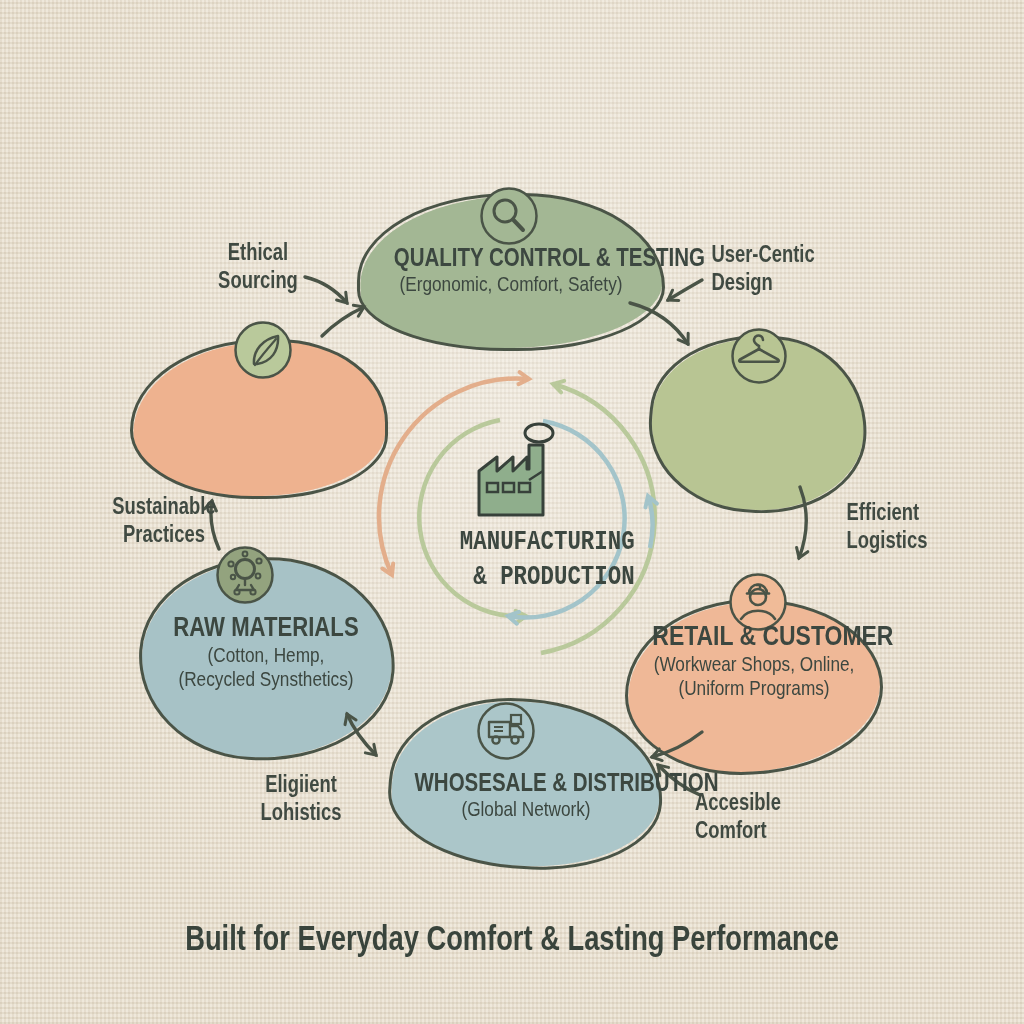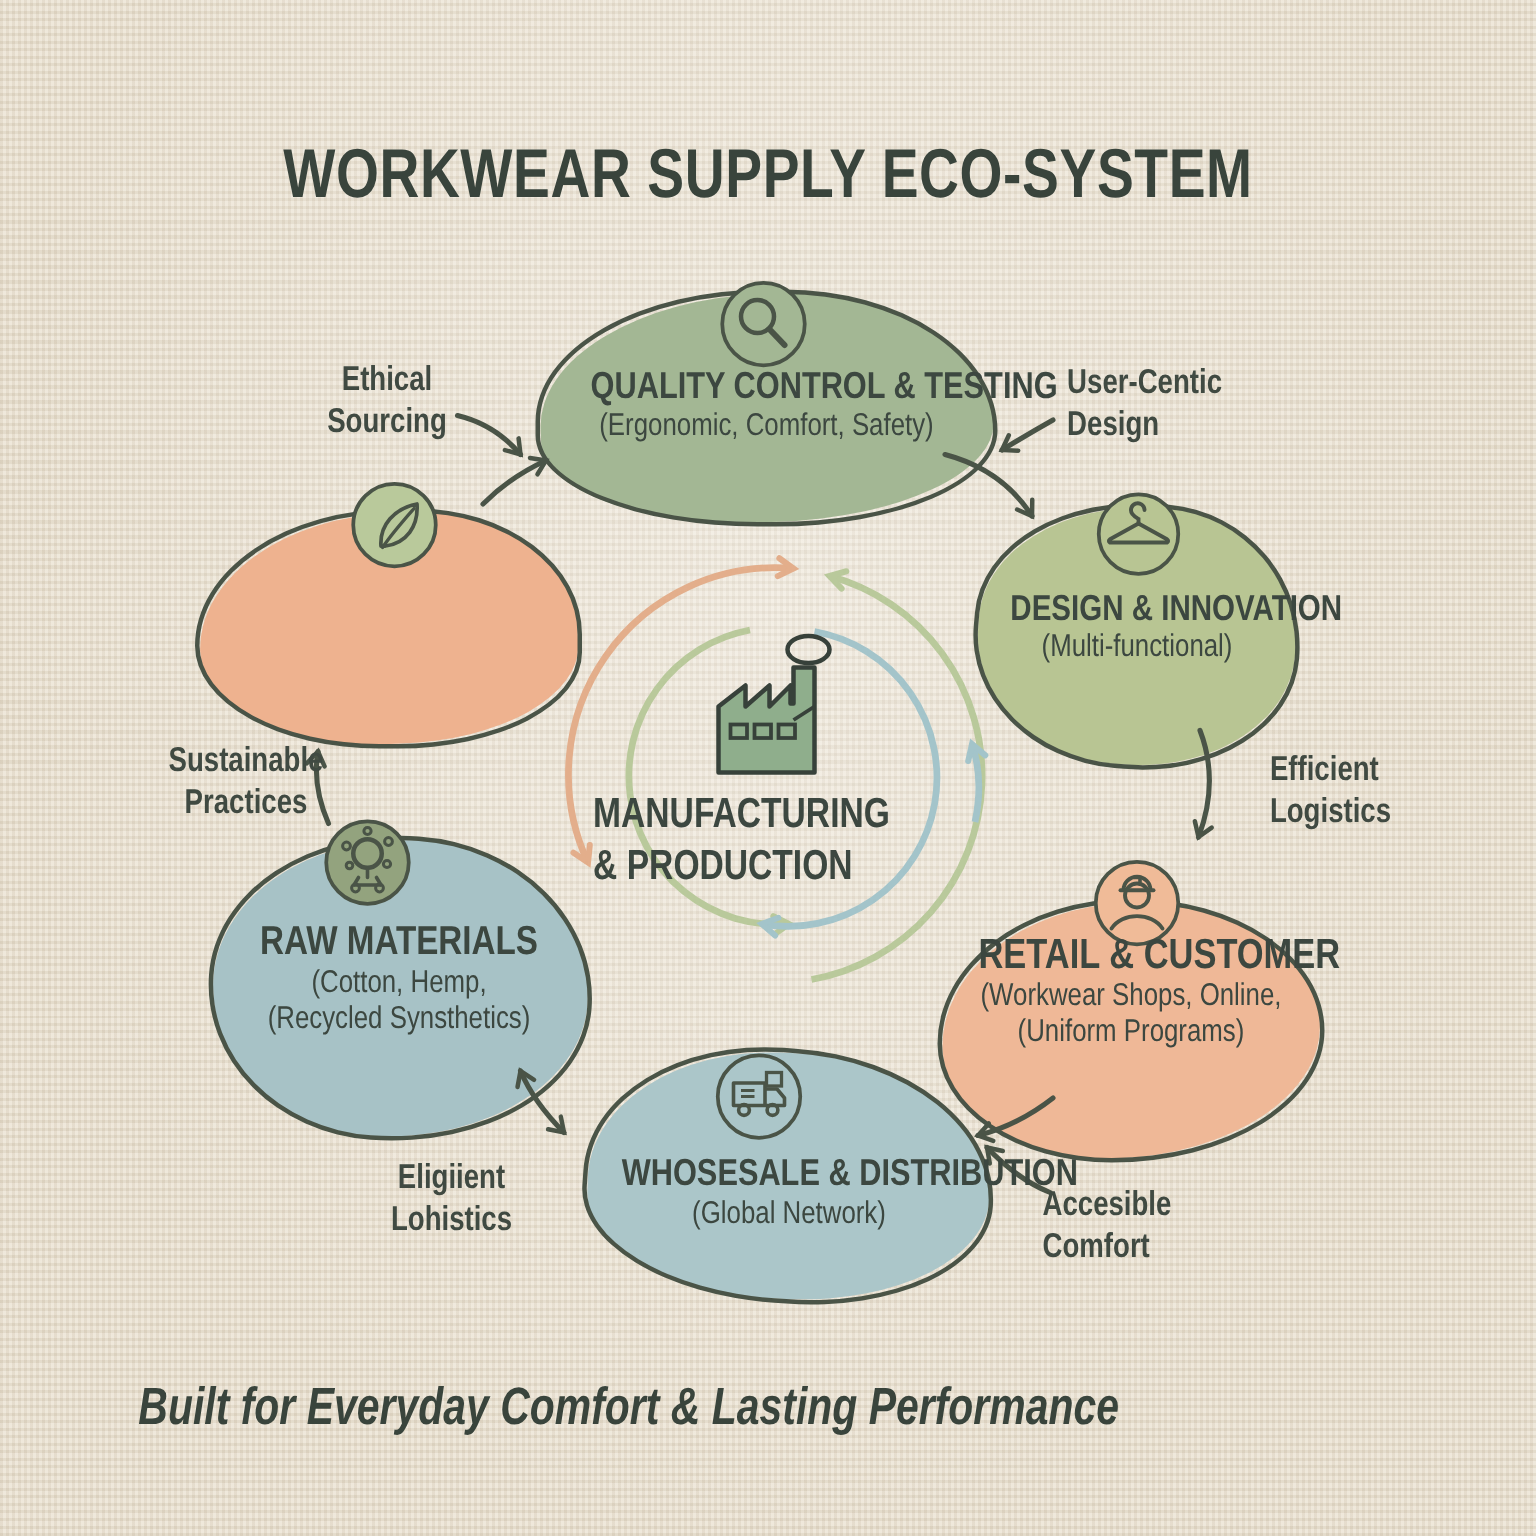--- a/index.html
+++ b/index.html
@@ -29,29 +29,29 @@
   .b-wholesale{left:392px;top:702px;width:268px;height:164px;border-radius:48% 52% 50% 50% / 55% 58% 45% 42%;transform:rotate(2deg);}
   .b-raw{left:142px;top:560px;width:250px;height:198px;border-radius:52% 48% 55% 45% / 50% 52% 48% 50%;transform:rotate(2deg);}
   .b-recycled{left:133px;top:342px;width:252px;height:154px;border-radius:55% 45% 50% 50% / 60% 55% 42% 45%;transform:rotate(-2deg);}
   .node-text{position:absolute;z-index:5;text-align:center;line-height:1.14;}
   .nt-title{font-weight:bold;}
   .nt-sub{font-weight:normal;}
   .nt-title.cond,.nt-sub.cond{display:block;transform:scaleX(.82);}
   .icon{position:absolute;z-index:3;}
   .rings,.arrows{position:absolute;left:0;top:0;z-index:1;pointer-events:none;}
   .arrows{z-index:4;}
-  .center-text{position:absolute;left:368px;top:524px;width:274px;z-index:5;text-align:left;line-height:1.25;}
+  .center-text{position:absolute;left:388px;top:524px;width:274px;z-index:5;text-align:right;line-height:1.25;font-family:Liberation Mono, monospace;}
   .center-text div{font-size:28px;font-weight:bold;display:block;transform:scaleX(.8);}
   .side-label{
     position:absolute;z-index:5;font-size:23px;font-weight:bold;color:#404a42;
     line-height:1.22;white-space:pre-line;text-align:center;transform:scaleX(.8);
   }
   .tagline{
-    position:absolute;left:0;right:0;top:918px;margin:0;
-    font-size:35px;font-weight:bold;color:#39443c;font-style:italic;
+    position:absolute;left:0;right:0;top:918px;margin:0;text-align:center;
+    font-size:35px;font-weight:bold;color:#39443c;
   }
 </style>
 </head>
 <body>
 
 <div class="canvas">
 
   <svg class="rings" width="1024" height="1024" viewBox="0 0 1024 1024">
     <defs>
       <marker id="mo" markerUnits="userSpaceOnUse" markerWidth="20" markerHeight="20" refX="14" refY="10" orient="auto">
@@ -67,21 +67,20 @@
         <path d="M4,4 L14,10 L4,16" fill="none" stroke="#a3c4ca" stroke-width="4" stroke-linecap="round"></path>
       </marker>
     </defs>
     <path d="M392,575 A138,138 0 0 1 529,379" fill="none" stroke-width="4.5" marker-end="url(#mo)" marker-start="url(#mor)" style="stroke: rgb(227, 174, 139);"></path>
     <path d="M541,653 A138,138 0 0 0 553,384" fill="none" stroke-width="4.5" marker-end="url(#mg)" style="stroke: rgb(185, 201, 155);"></path>
     <path d="M500,420 A99,99 0 0 0 526,616" fill="none" stroke-width="4.5" marker-end="url(#mg)" style="stroke: rgb(185, 201, 155);"></path>
     <path d="M543,421 A99,99 0 1 1 508,616" fill="none" stroke-width="4.5" marker-end="url(#mb)" style="stroke: rgb(163, 196, 202);"></path>
     <path d="M650,548 Q656,520 648,496" fill="none" stroke-width="4.5" marker-end="url(#mb)" style="stroke: rgb(163, 196, 202);"></path>
   </svg>
 
-  <h1 class="title"><span class="cond">WORKWEAR SUPPLY ECO-SYSTEM</span></h1>
 
   <div class="blob b-quality" style="background-color: rgb(163, 183, 148);"></div>
   <div class="blob b-design" style="background-color: rgb(184, 197, 147);"></div>
   <div class="blob b-retail" style="background-color: rgb(239, 184, 151);"></div>
   <div class="blob b-wholesale" style="background-color: rgb(171, 198, 201);"></div>
   <div class="blob b-raw" style="background-color: rgb(167, 194, 198);"></div>
   <div class="blob b-recycled" style="background-color: rgb(238, 178, 143);"></div>
 
   <svg class="icon" style="left:478px;top:185px;" width="62" height="62" viewBox="0 0 62 62">
     <circle cx="31" cy="31" r="27.5" stroke="#4a5447" stroke-width="2.5" style="fill: rgb(163, 183, 148);"></circle>
@@ -145,24 +144,20 @@
   <div class="center-text">
     <div>MANUFACTURING</div>
     <div>&amp; PRODUCTION</div>
   </div>
 
   <div class="node-text" style="left:368px;top:243px;width:286px;">
     <span class="nt-title cond" style="font-size:25px;">QUALITY CONTROL &amp; TESTING</span>
     <span class="nt-sub cond" style="font-size:21px;">(Ergonomic, Comfort, Safety)</span>
   </div>
 
-  <div class="node-text" style="left:655px;top:392px;width:206px;">
-    <span class="nt-title cond" style="font-size:24px;">DESIGN &amp; INNOVATION</span>
-    <span class="nt-sub cond" style="font-size:21px;">(Multi-functional)</span>
-  </div>
 
   <div class="node-text" style="left:630px;top:620px;width:248px;">
     <span class="nt-title cond" style="font-size:28px;">RETAIL &amp; CUSTOMER</span>
     <span class="nt-sub cond" style="font-size:21px;">(Workwear Shops, Online,</span>
     <span class="nt-sub cond" style="font-size:21px;">(Uniform Programs)</span>
   </div>
 
   <div class="node-text" style="left:390px;top:768px;width:272px;">
     <span class="nt-title cond" style="font-size:25px;">WHOSESALE &amp; DISTRIBUTION</span>
     <span class="nt-sub cond" style="font-size:21px;">(Global Network)</span>

